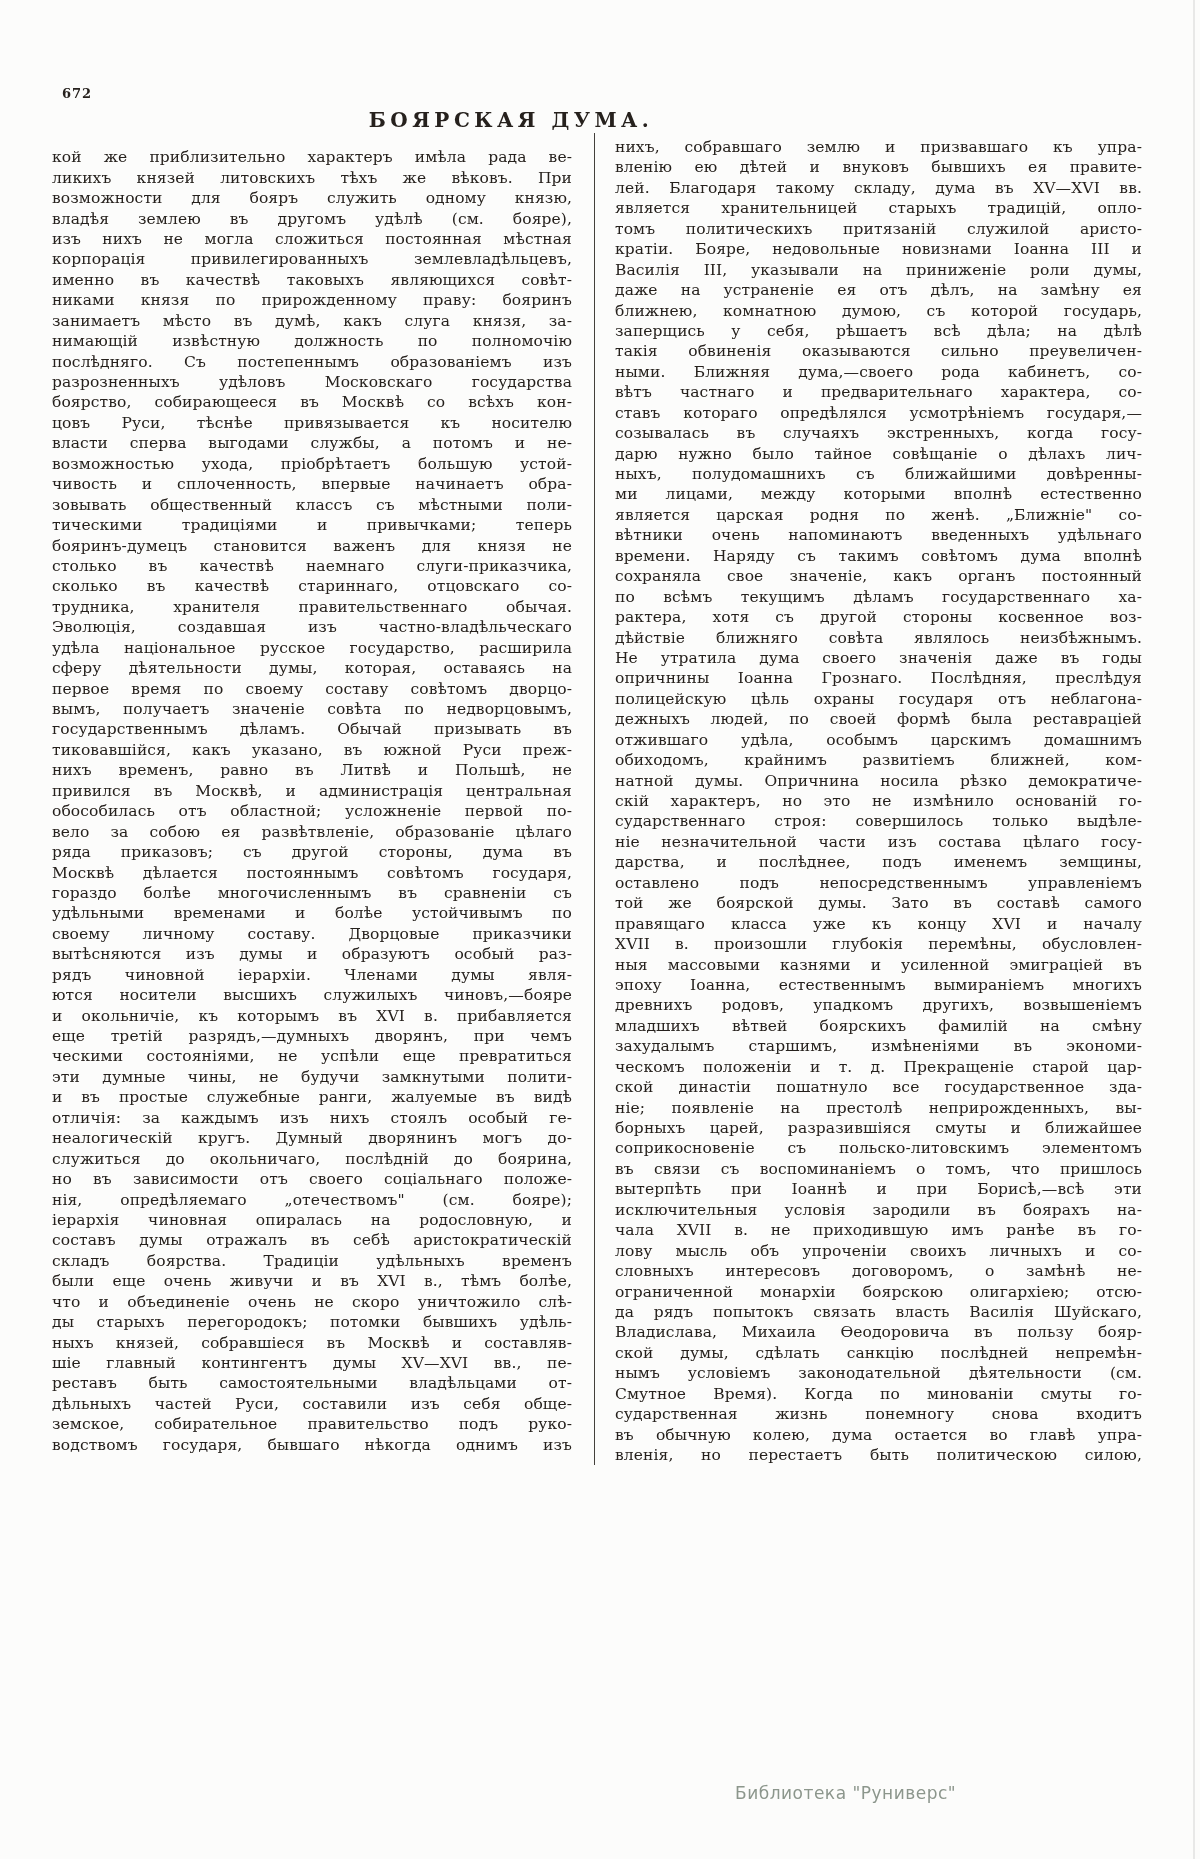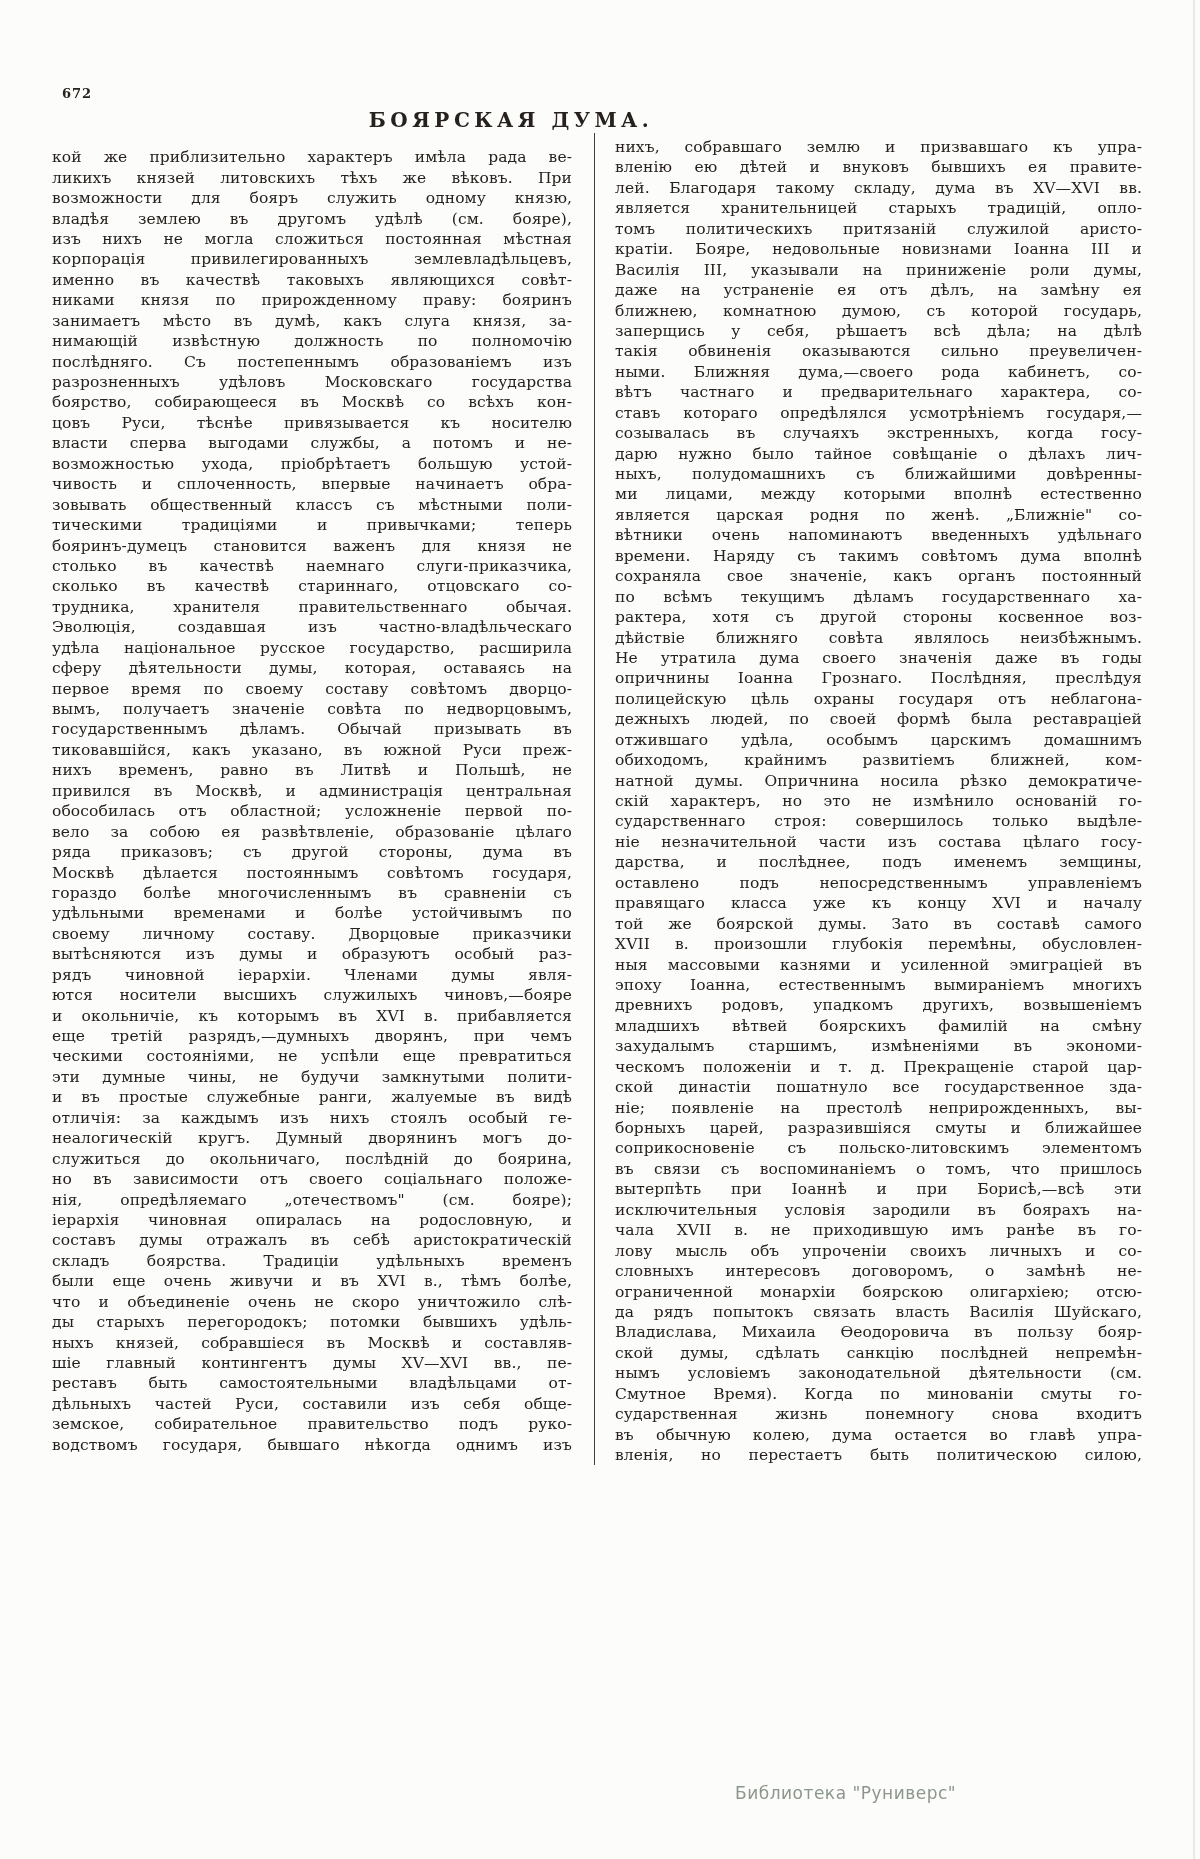--- a/index.html
+++ b/index.html
@@ -194,22 +194,22 @@
         <div class="text-line">полицейскую цѣль охраны государя отъ неблагона-</div>
         <div class="text-line">дежныхъ людей, по своей формѣ была реставраціей</div>
         <div class="text-line">отжившаго удѣла, особымъ царскимъ домашнимъ</div>
         <div class="text-line">обиходомъ, крайнимъ развитіемъ ближней, ком-</div>
         <div class="text-line">натной думы. Опричнина носила рѣзко демократиче-</div>
         <div class="text-line">скій характеръ, но это не измѣнило основаній го-</div>
         <div class="text-line">сударственнаго строя: совершилось только выдѣле-</div>
         <div class="text-line">ніе незначительной части изъ состава цѣлаго госу-</div>
         <div class="text-line">дарства, и послѣднее, подъ именемъ земщины,</div>
         <div class="text-line">оставлено подъ непосредственнымъ управленіемъ</div>
+        <div class="text-line">той же боярской думы. Зато въ составѣ самого</div>
         <div class="text-line">правящаго класса уже къ концу XVI и началу</div>
-        <div class="text-line">той же боярской думы. Зато въ составѣ самого</div>
         <div class="text-line">XVII в. произошли глубокія перемѣны, обусловлен-</div>
         <div class="text-line">ныя массовыми казнями и усиленной эмиграціей въ</div>
         <div class="text-line">эпоху Іоанна, естественнымъ вымираніемъ многихъ</div>
         <div class="text-line">древнихъ родовъ, упадкомъ другихъ, возвышеніемъ</div>
         <div class="text-line">младшихъ вѣтвей боярскихъ фамилій на смѣну</div>
         <div class="text-line">захудалымъ старшимъ, измѣненіями въ экономи-</div>
         <div class="text-line">ческомъ положеніи и т. д. Прекращеніе старой цар-</div>
         <div class="text-line">ской династіи пошатнуло все государственное зда-</div>
         <div class="text-line">ніе; появленіе на престолѣ неприрожденныхъ, вы-</div>
         <div class="text-line">борныхъ царей, разразившіяся смуты и ближайшее</div>

